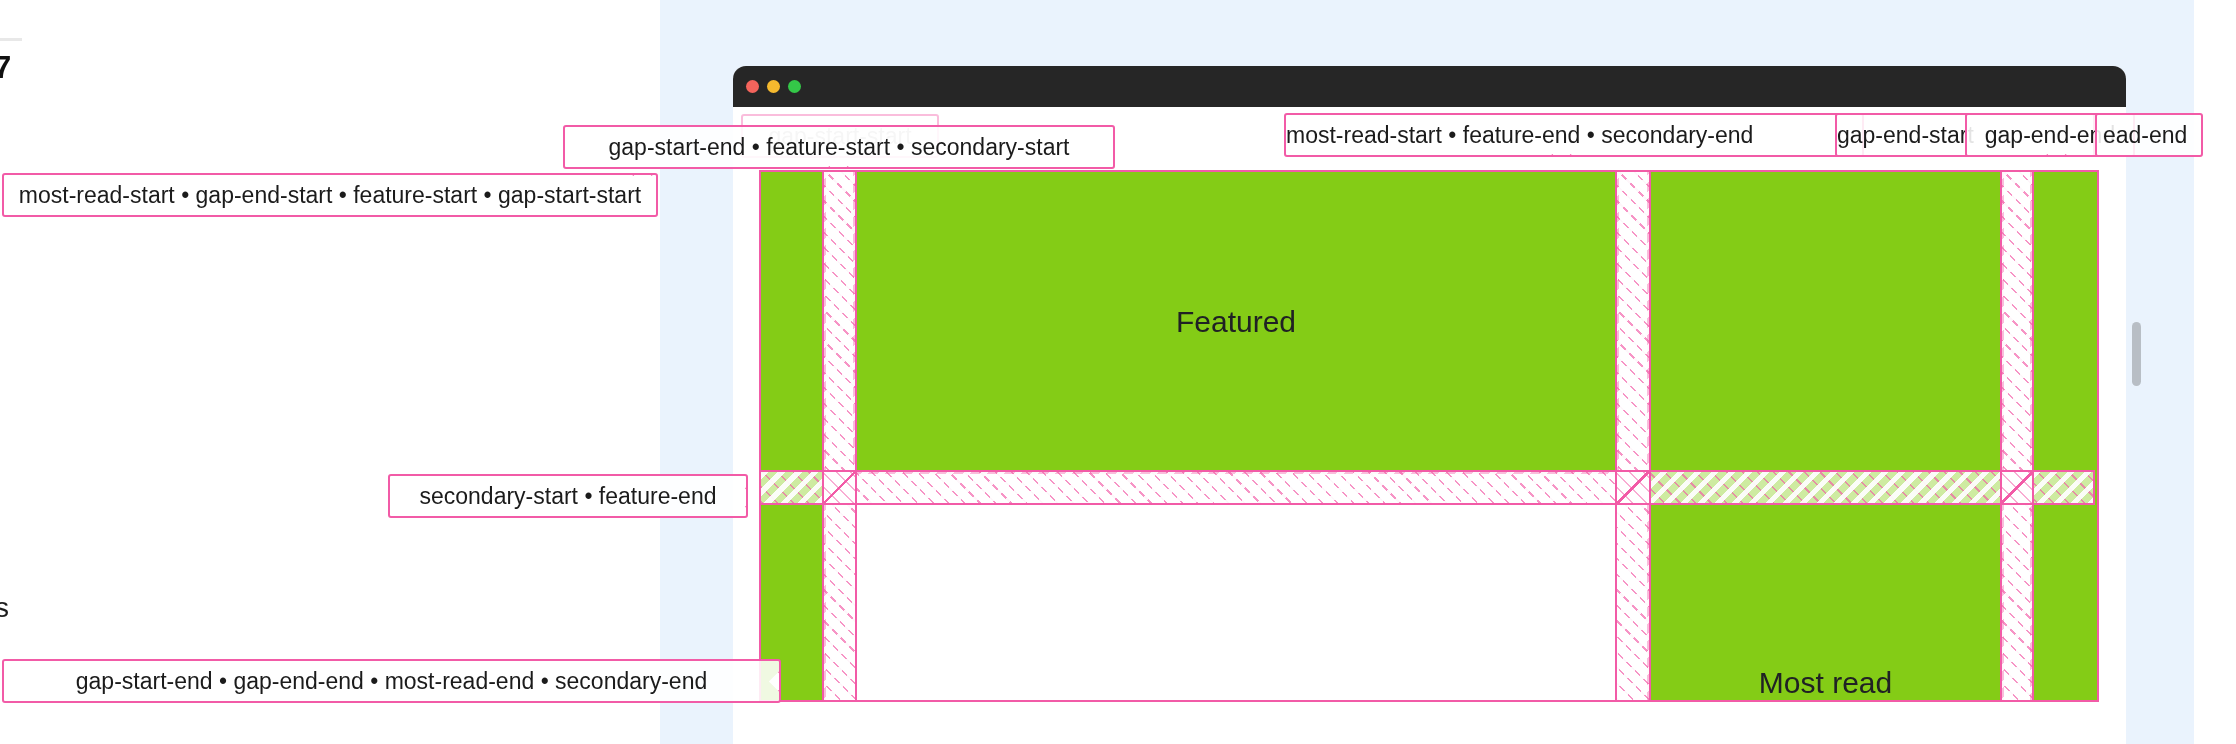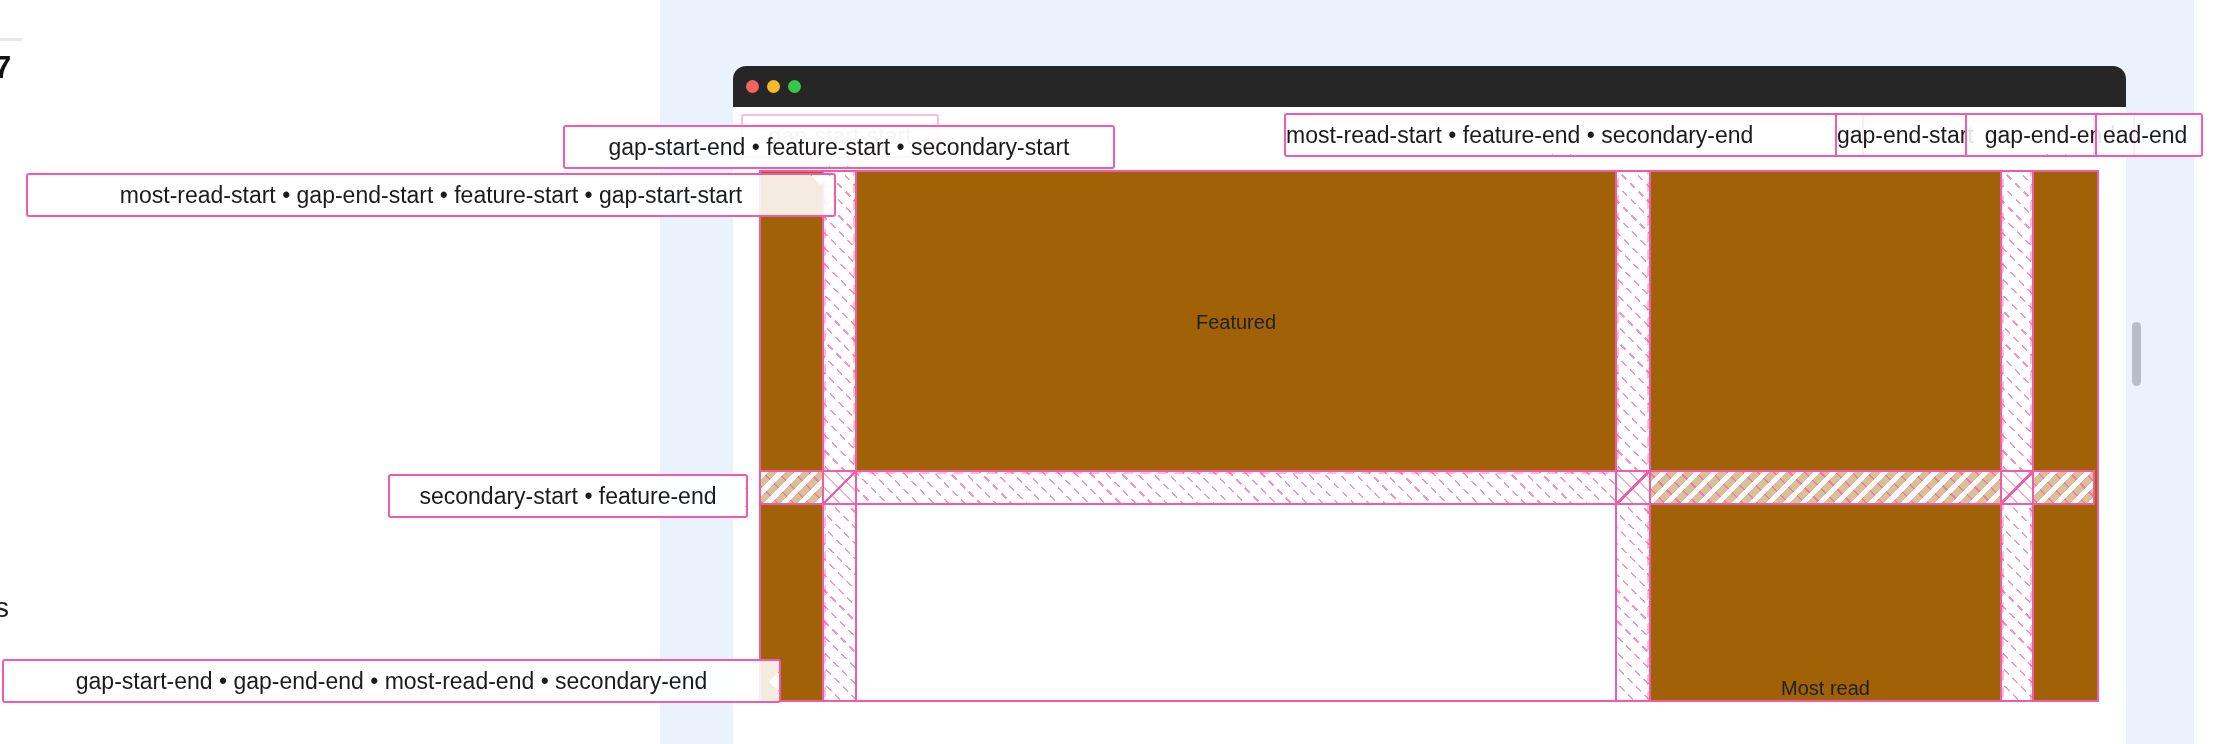--- a/index.html
+++ b/index.html
@@ -23,22 +23,22 @@
   .tl{width:13px;height:13px;border-radius:50%;}
   .tl.red{background:#f4645c;}
   .tl.yellow{background:#f5b92e;}
   .tl.green{background:#34c748;}
 
   
   .scroll-thumb{position:absolute;left:2132px;top:322px;width:9px;height:64px;border-radius:5px;background:#b8bec5;}
 
   
   .grid-overlay{position:absolute;left:759px;top:170px;width:1336px;height:532px;border:2px solid #f25ba7;box-sizing:border-box;}
-  .cell{position:absolute;background:#a16207;border:2px solid #f25ba7;box-sizing:border-box;
-        display:flex;align-items:center;justify-content:center;font-size:20px;color:#202124;}
+  .cell{position:absolute;background:#84cc16;border:2px solid #f25ba7;box-sizing:border-box;
+        display:flex;align-items:center;justify-content:center;font-size:30px;color:#202124;}
   .cell.leftcol   {left:-2px;top:-2px;width:67px;height:532px;}
   .cell.featured  {left:92px;top:-2px;width:766px;height:304px;}
   .cell.secondary {left:92px;top:329px;width:766px;height:205px;}
   .cell.mostread  {left:886px;top:-2px;width:357px;height:532px;align-items:flex-end;}
   .cell.rightcol  {left:1269px;top:-2px;width:69px;height:532px;}
 
   .hatch{position:absolute;border:2px solid #f25ba7;box-sizing:border-box;
     background-color:rgba(255,255,255,0.6);
     background-image:
       repeating-linear-gradient(135deg, rgba(255,255,255,0.92) 0 5px, rgba(255,255,255,0) 5px 12px),
@@ -55,21 +55,21 @@
   .cross.cA{left:61px;top:298px;width:35px;height:35px;}
   .cross.cB{left:854px;top:298px;width:36px;height:35px;}
   .cross.cC{left:1239px;top:298px;width:34px;height:35px;}
 
   
   .linelabel{position:absolute;height:44px;border:2px solid #f25ba7;border-radius:3px;
     background:rgba(255,255,255,0.88);box-sizing:border-box;
     display:flex;align-items:center;justify-content:center;
     font-size:23px;font-weight:500;color:#1b1b1b;white-space:nowrap;overflow:hidden;}
   .linelabel.leftalign{justify-content:flex-start;}
-  .lab-top-left      {left:2px;   top:173px;width:810px;z-index:12;margin-left:24px;}
+  .lab-top-left      {left:2px;   top:173px;width:656px;z-index:12;}
   .lab-ghost         {left:741px; top:114px;width:198px;z-index:10;
                       border-color:rgba(242,91,167,0.4);background:transparent;color:rgba(30,30,30,0.35);}
   .lab-feature-start {left:563px; top:125px;width:552px;z-index:11;}
   .lab-feature-end   {left:1284px;top:113px;width:580px;z-index:11;}
   .lab-gap-end-start {left:1835px;top:113px;width:260px;z-index:12;}
   .lab-gap-end-end   {left:1925px;top:113px;width:170px;z-index:13;margin-left:40px;}
   .lab-most-read-end {left:2095px;top:113px;width:108px;z-index:14;padding-left:6px;}
   .lab-secondary-start{left:388px;top:463px;width:360px;z-index:12;margin-top:11px;}
   .lab-bottom-left   {left:2px;  top:659px;width:779px;z-index:12;}
 

